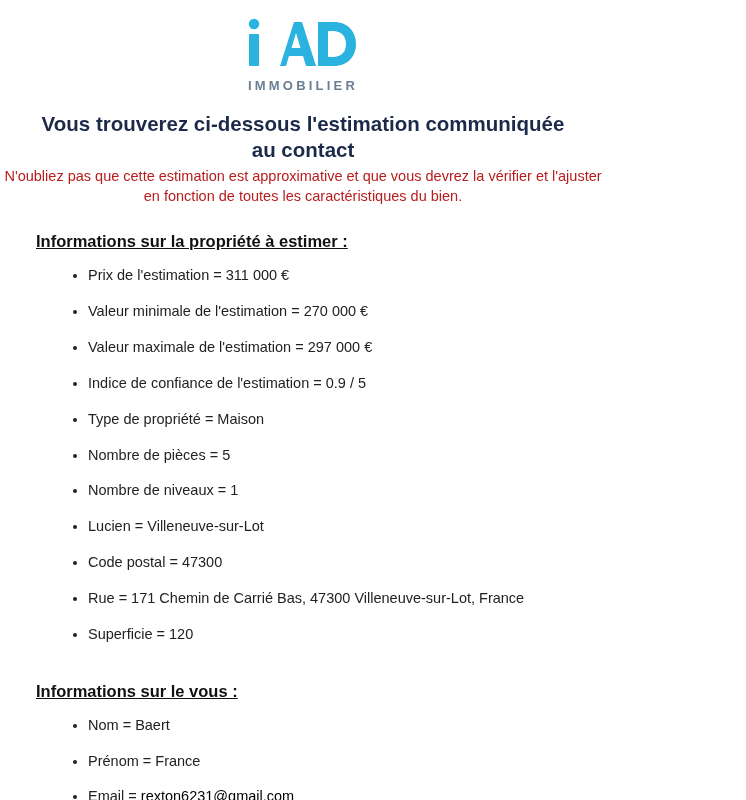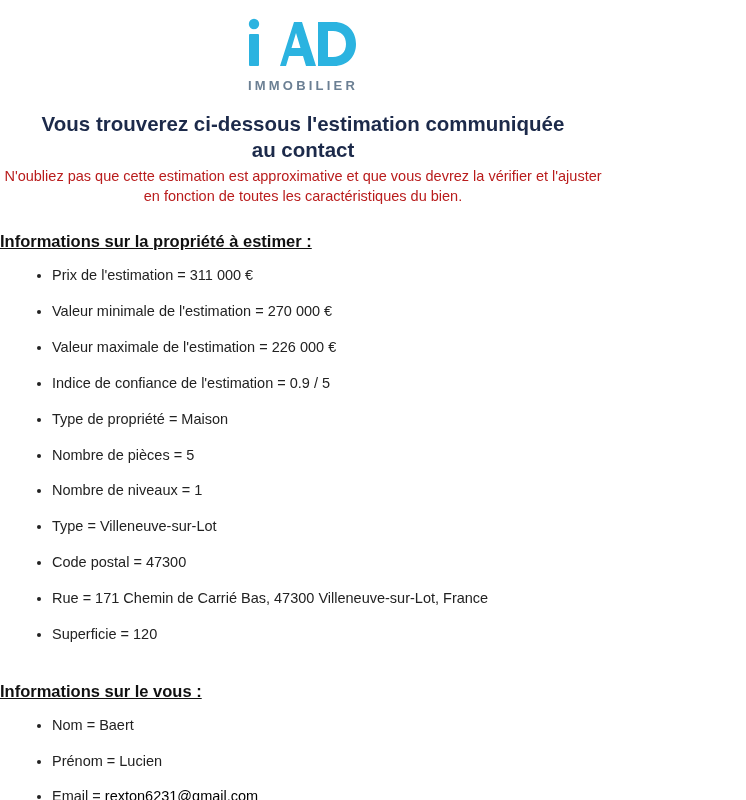--- a/index.html
+++ b/index.html
@@ -53,20 +53,21 @@
     text-align: center;
     color: #b91c1c;
     font-size: 14.5px;
     line-height: 1.35;
     max-width: 640px;
     font-weight: normal;
   }
   
   .section {
     margin-top: 26px;
+    padding-left: 36px;
   }
   .section-heading {
     font-size: 16.5px;
     font-weight: bold;
     color: #111111;
     text-decoration: underline;
     margin: 0 0 6px 0;
   }
   ul.items {
     list-style: disc;
@@ -112,35 +113,35 @@
   </div>
 
   <h1 class="title">Vous trouverez ci-dessous l'estimation communiquée au contact</h1>
   <p class="subtitle">N'oubliez pas que cette estimation est approximative et que vous devrez la vérifier et l'ajuster en fonction de toutes les caractéristiques du bien.</p>
 
   <div class="section">
     <div class="section-heading">Informations sur la propriété à estimer :</div>
     <ul class="items">
       <li>Prix de l'estimation = 311 000 €</li>
       <li>Valeur minimale de l'estimation = 270 000 €</li>
-      <li>Valeur maximale de l'estimation = 226 000 €</li>
+      <li>Valeur maximale de l'estimation = 297 000 €</li>
       <li>Indice de confiance de l'estimation = 0.9 / 5</li>
       <li>Type de propriété = Maison</li>
       <li>Nombre de pièces = 5</li>
       <li>Nombre de niveaux = 1</li>
-      <li>Type = Villeneuve-sur-Lot</li>
+      <li>Lucien = Villeneuve-sur-Lot</li>
       <li>Code postal = 47300</li>
       <li>Rue = 171 Chemin de Carrié Bas, 47300 Villeneuve-sur-Lot, France</li>
       <li>Superficie = 120</li>
     </ul>
   </div>
 
   <div class="section section-two">
     <div class="section-heading">Informations sur le vous :</div>
     <ul class="items">
       <li>Nom = Baert</li>
-      <li>Prénom = Lucien</li>
+      <li>Prénom = France</li>
       <li><span>Email = </span><a class="maillink" href="#">rexton6231@gmail.com</a></li>
       <li>Téléphone = +33783266092</li>
     </ul>
   </div>
 
 </div>
 
 </body></html>

